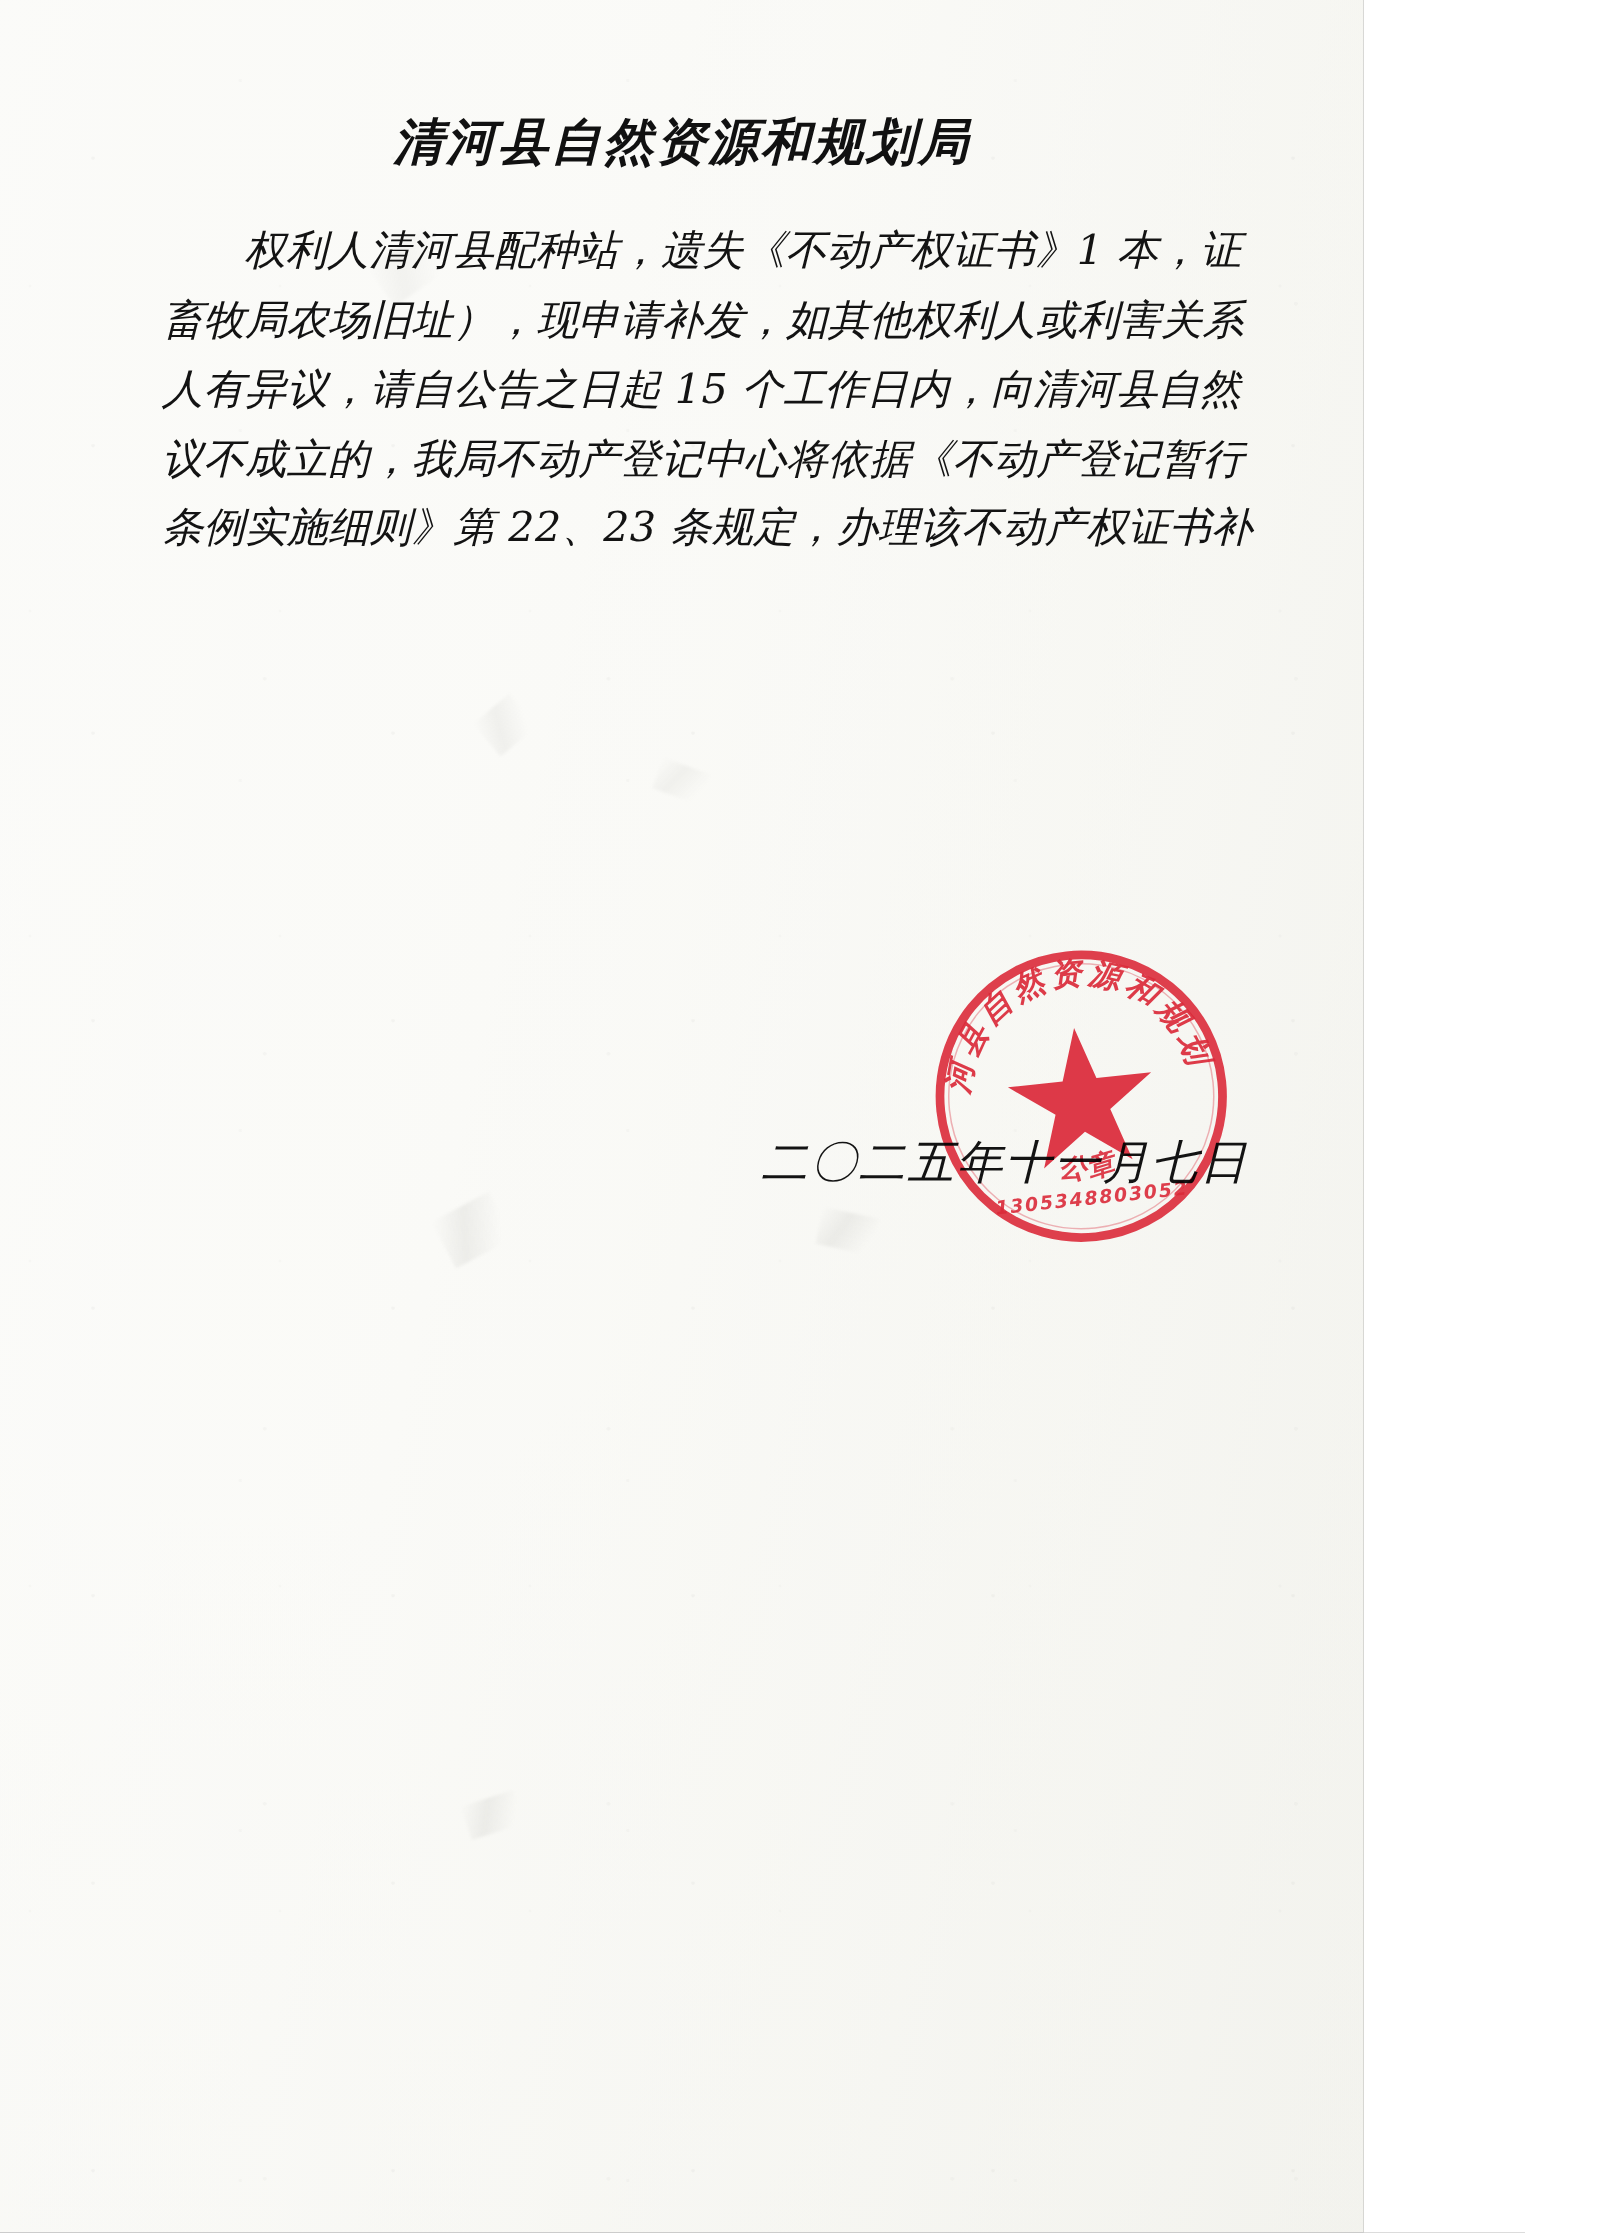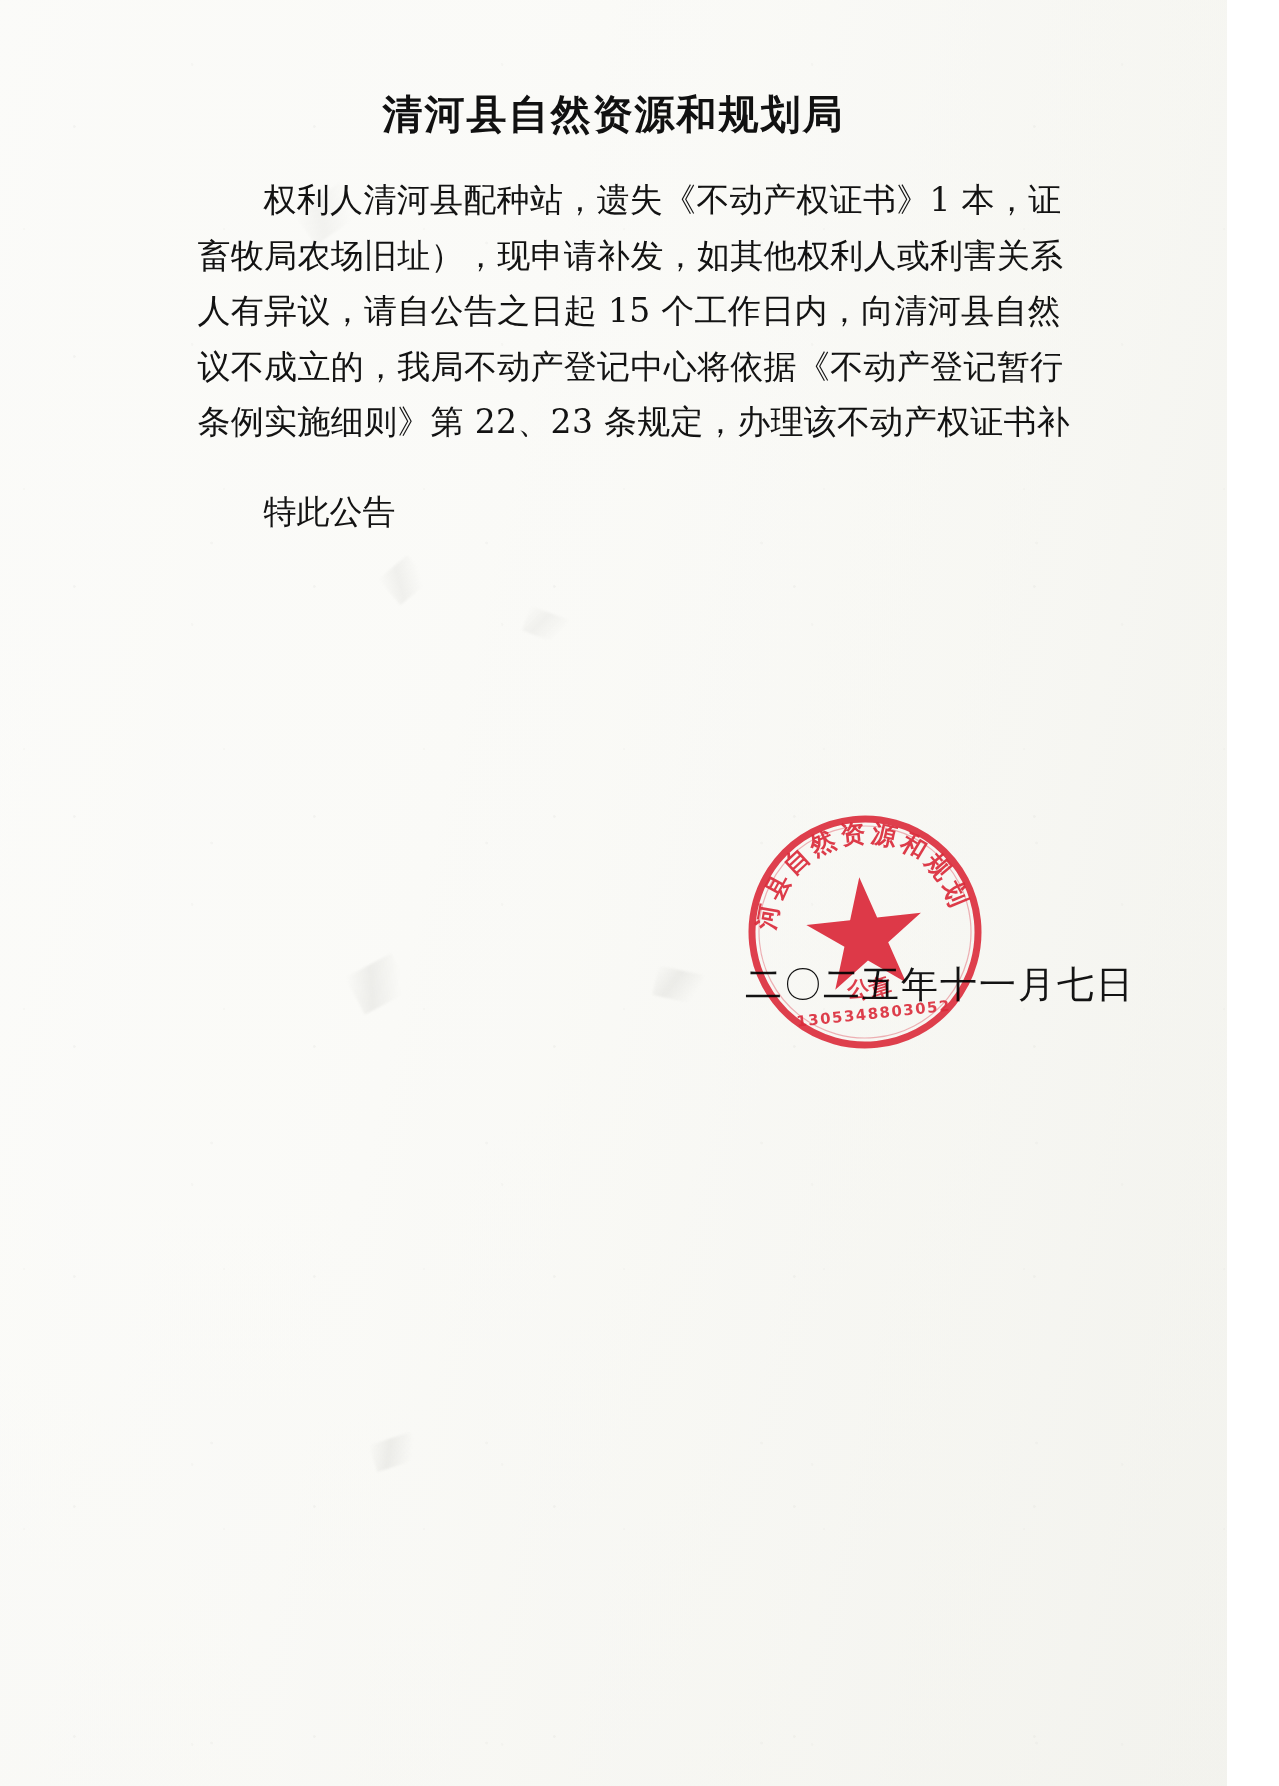--- a/index.html
+++ b/index.html
@@ -5,24 +5,25 @@
   html, body {
     margin: 0;
     padding: 0;
     background: #ffffff;
   }
   body {
     font-family: "DejaVu Serif", "Liberation Serif", serif;
   }
   .page {
     position: relative;
-    width: 1227px;
+    width: 1091px;
     height: 1786px;
     background: #737373;
     overflow: hidden;
+    font-style: italic;
   }
   
   .paper-tint {
     position: absolute;
     inset: 0;
     background:
       radial-gradient(ellipse at 20% 12%, rgba(250,250,247,0.9) 0%, rgba(248,248,244,0.5) 45%, rgba(243,243,238,0.55) 100%),
       linear-gradient(102deg, #ffffff 0%, #fcfcfa 38%, #f7f7f3 72%, #f2f2ed 100%);
     pointer-events: none;
   }
@@ -157,21 +158,20 @@
 
     <div class="body-block">
       <div class="body-line indent">权利人清河县配种站，遗失《不动产权证书》1 本，证</div>
       <div class="body-line">畜牧局农场旧址），现申请补发，如其他权利人或利害关系</div>
       <div class="body-line">人有异议，请自公告之日起 15 个工作日内，向清河县自然</div>
       <div class="body-line">议不成立的，我局不动产登记中心将依据《不动产登记暂行</div>
       <div class="body-line">条例实施细则》第 22、23 条规定，办理该不动产权证书补</div>
     </div>
 
     <div class="closing-block">
-      <div class="closing-line">特此公告</div>
       <div class="contact-spacer"></div>
     </div>
 
     <div class="sign-area">
 
       <div class="seal">
         <svg viewBox="0 0 242 242" xmlns="http://www.w3.org/2000/svg">
           <defs>
             <path id="arcTop" d="M 31,121 A 90,90 0 0 1 211,121"></path>
             <path id="arcBottom" d="M 56,121 A 65,65 0 0 0 186,121"></path>

